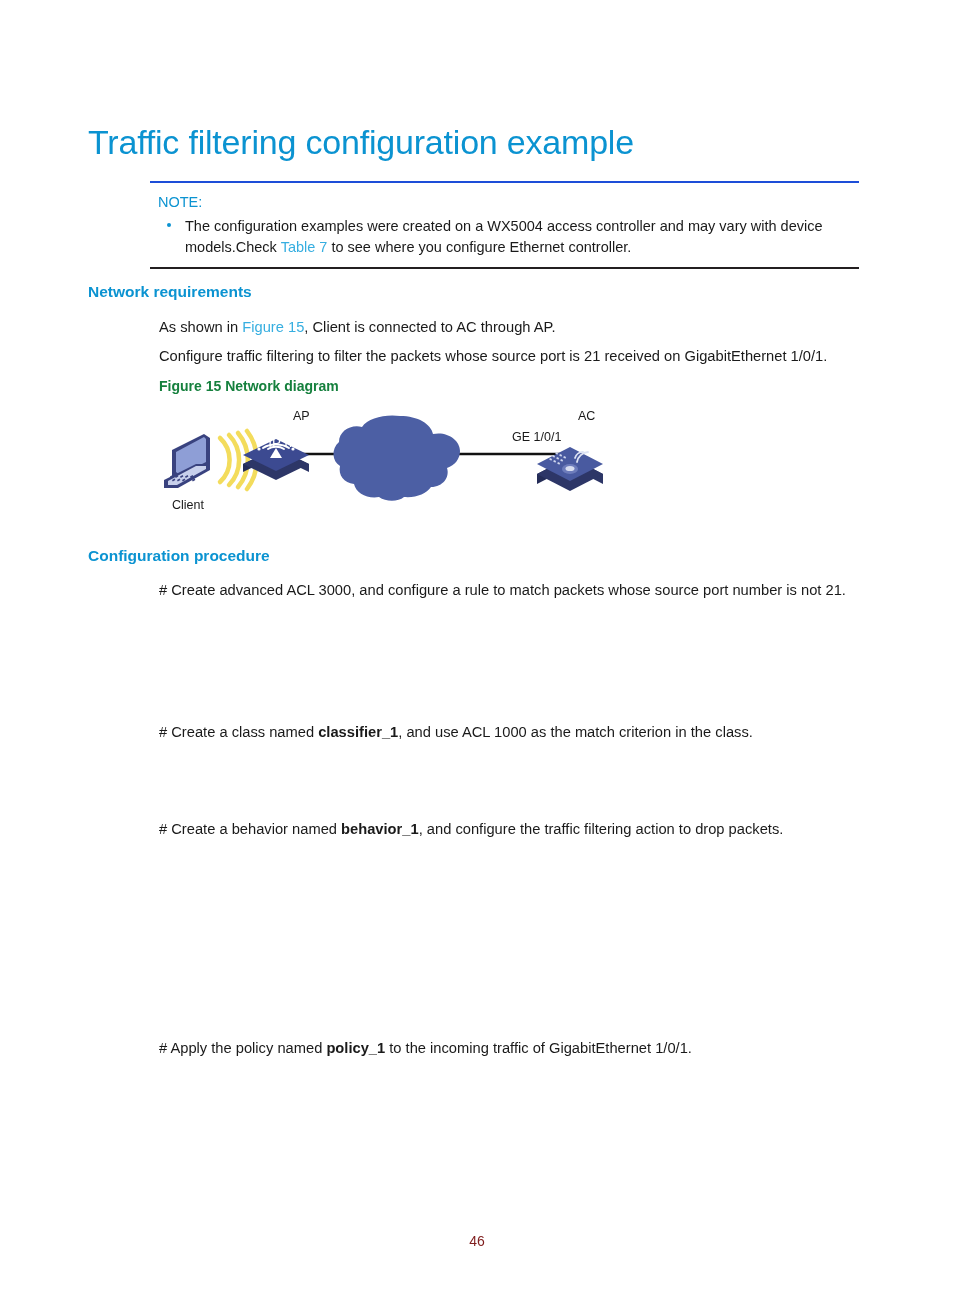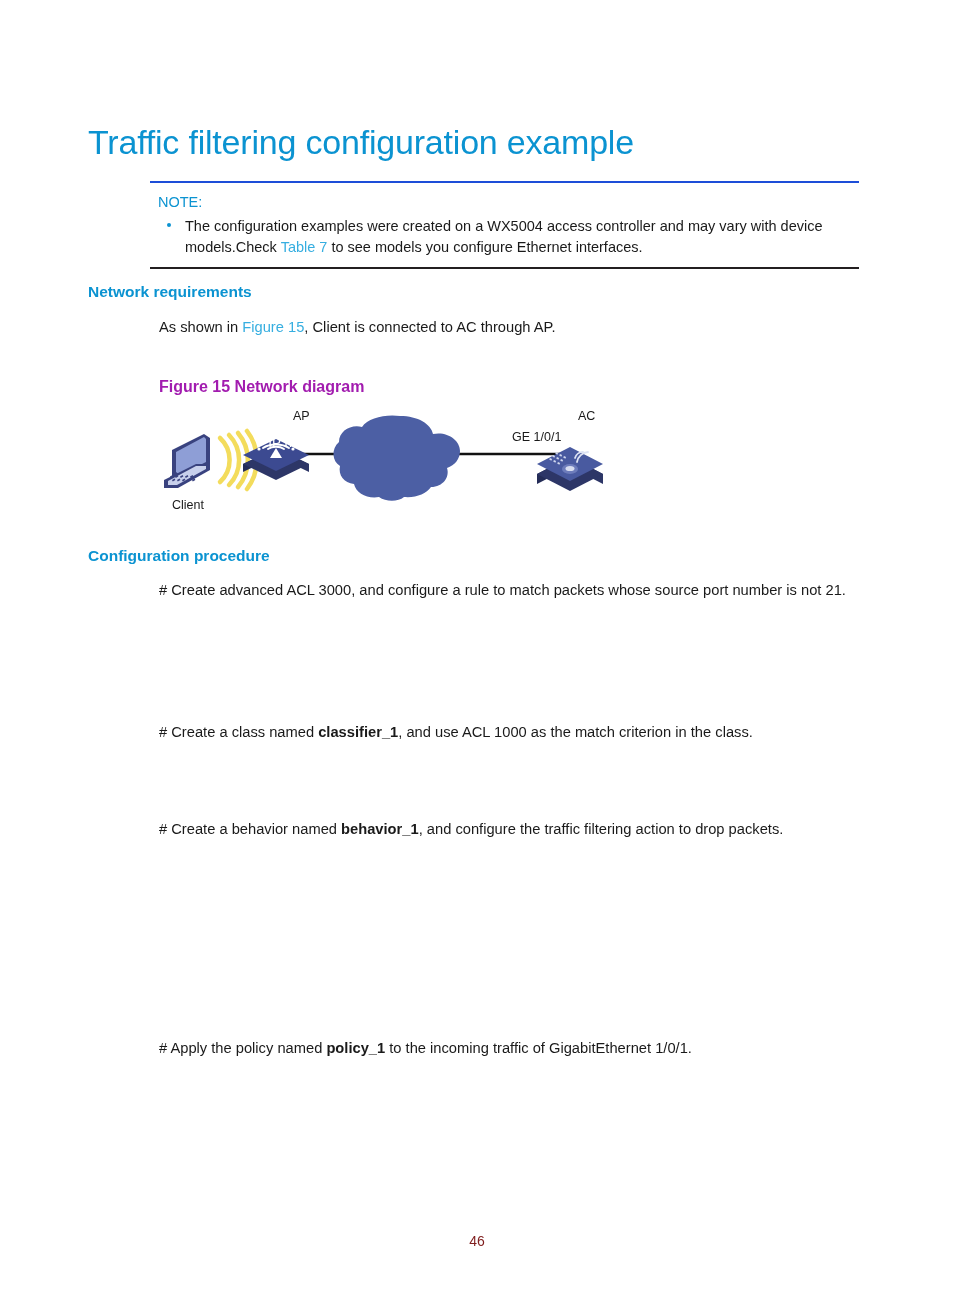--- a/index.html
+++ b/index.html
@@ -97,23 +97,23 @@
   }
   .para.nojust { text-align: left; }
   .para b { font-weight: bold; }
 
   .p-asshown  { top: 292px; }
   .p-configure{ top: 321px; }
   .fig-caption {
     position: absolute;
     left: 159px;
     top: 354px;
-    font-size: 16px;
+    font-size: 14px;
     font-weight: bold;
-    color: #a21caf;
+    color: #15803d;
     white-space: nowrap;
   }
   .p-acl      { top: 555px; width: 707px; }
   .p-class    { top: 697px; }
   .p-behavior { top: 794px; }
   .p-policy   { top: 893px; width: 707px; }
   .p-apply    { top: 1013px; }
 
   
   .page-number {
@@ -160,30 +160,31 @@
 </head>
 <body>
 
 <div class="page">
 
   <div class="doc-title">Traffic filtering configuration example</div>
 
   <div class="note-box">
     <div class="note-label">NOTE:</div>
     <div class="note-item">
-      <span class="bullet"></span><span>The configuration examples were created on a WX5004 access controller and may vary with device models.Check </span><span class="xref">Table 7</span><span> to see models you configure Ethernet interfaces.</span>
+      <span class="bullet"></span><span>The configuration examples were created on a WX5004 access controller and may vary with device models.Check </span><span class="xref">Table 7</span><span> to see where you configure Ethernet controller.</span>
     </div>
   </div>
 
   <div class="h2 req">Network requirements</div>
 
   <div class="para nojust p-asshown">
     <span>As shown in </span><span class="xref">Figure 15</span><span>, Client is connected to AC through AP.</span>
   </div>
 
+  <div class="para nojust p-configure">Configure traffic filtering to filter the packets whose source port is 21 received on GigabitEthernet 1/0/1.</div>
 
   <div class="fig-caption">Figure 15 Network diagram</div>
 
   <div class="diagram">
     <svg width="500" height="120" viewBox="0 0 500 120">
 
       <line x1="125" y1="52" x2="210" y2="52" stroke="#111111" stroke-width="2.4"></line>
 
       <line x1="290" y1="52" x2="420" y2="52" stroke="#111111" stroke-width="2.4"></line>
 

